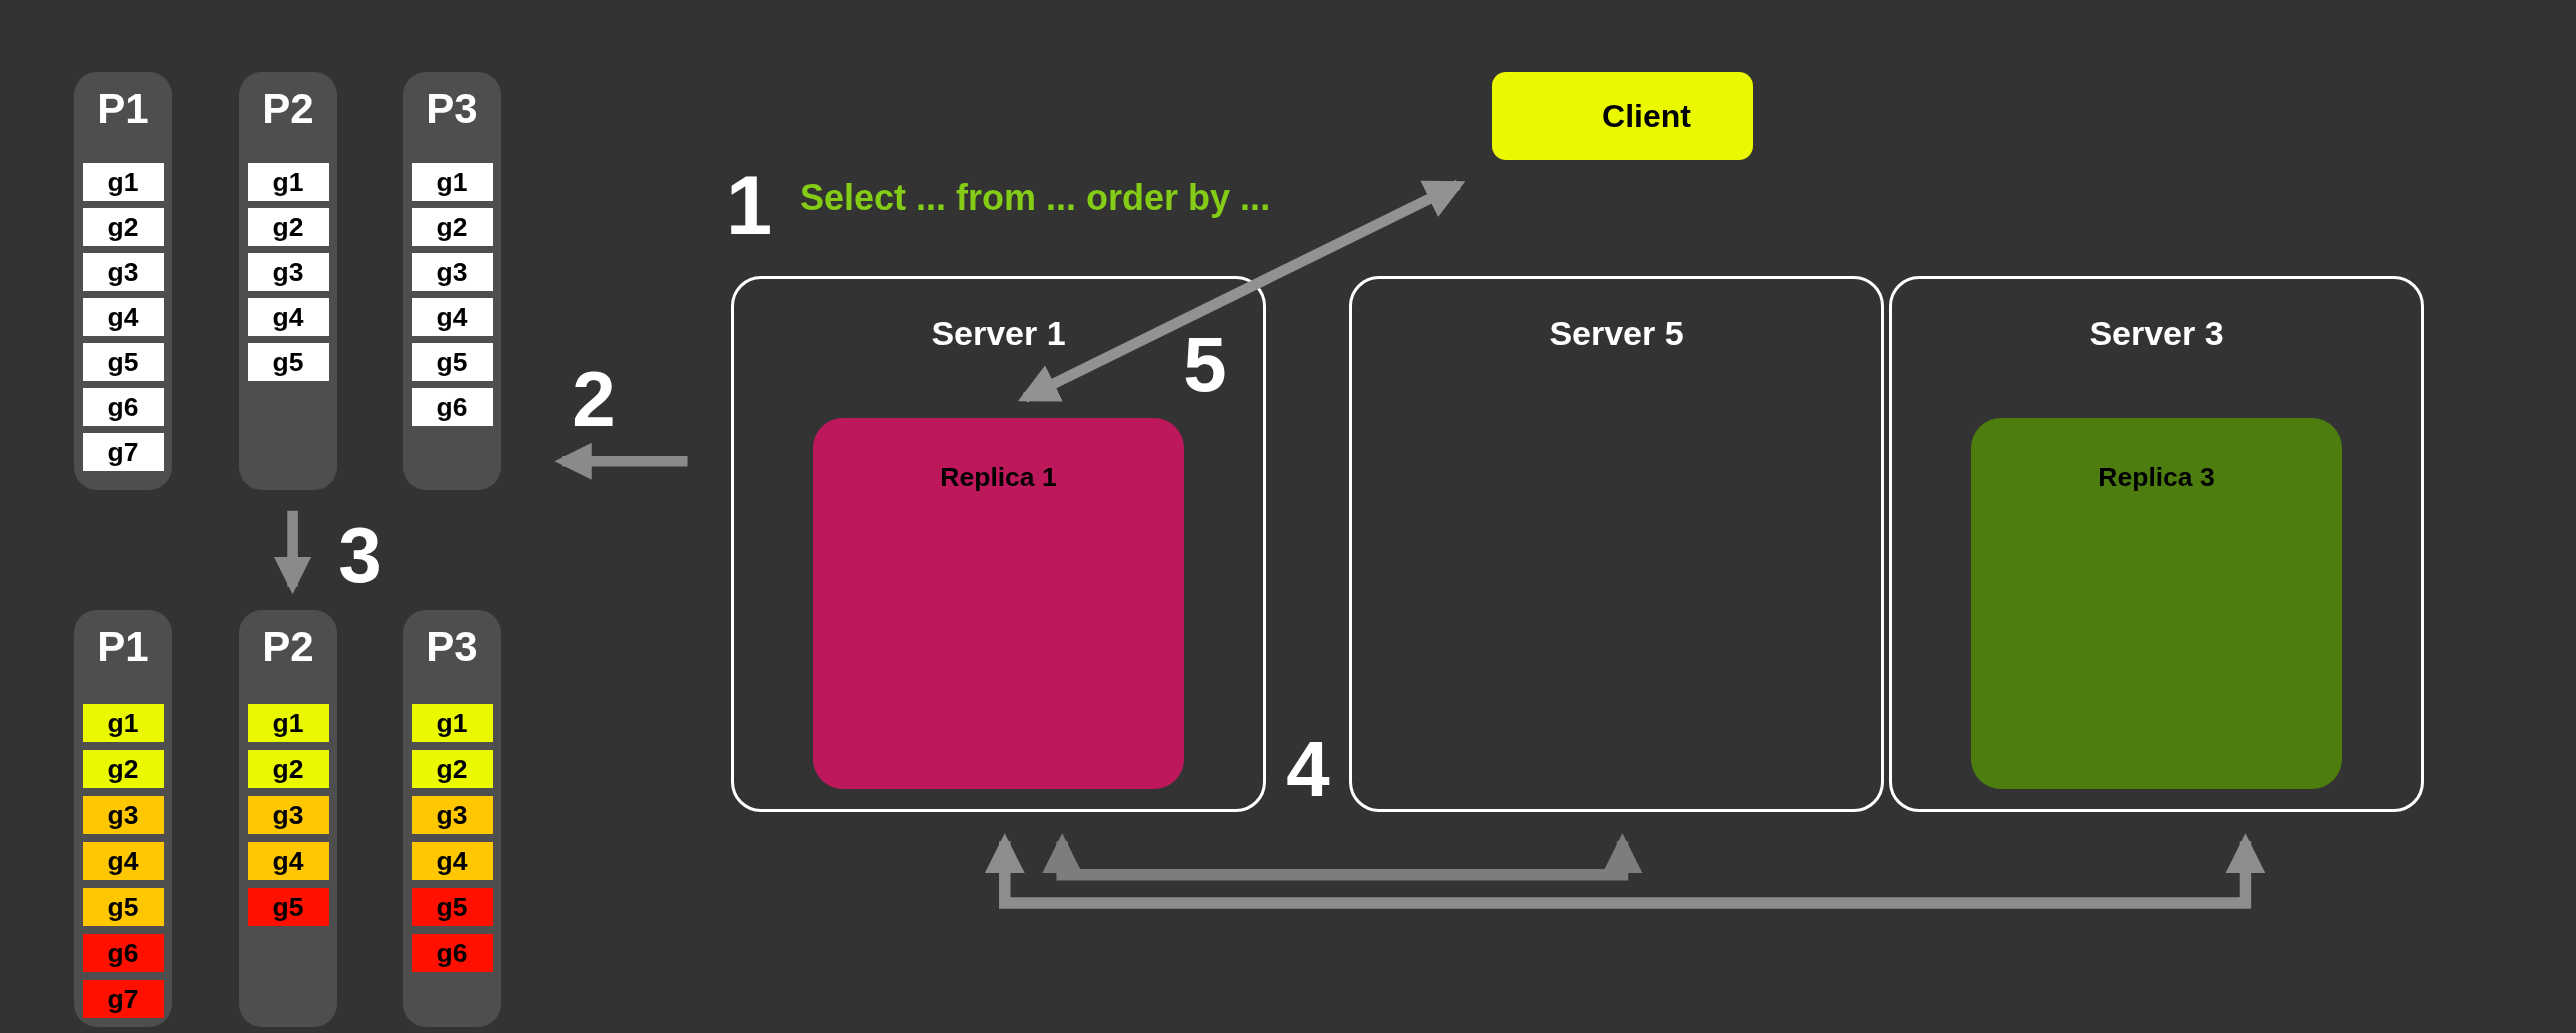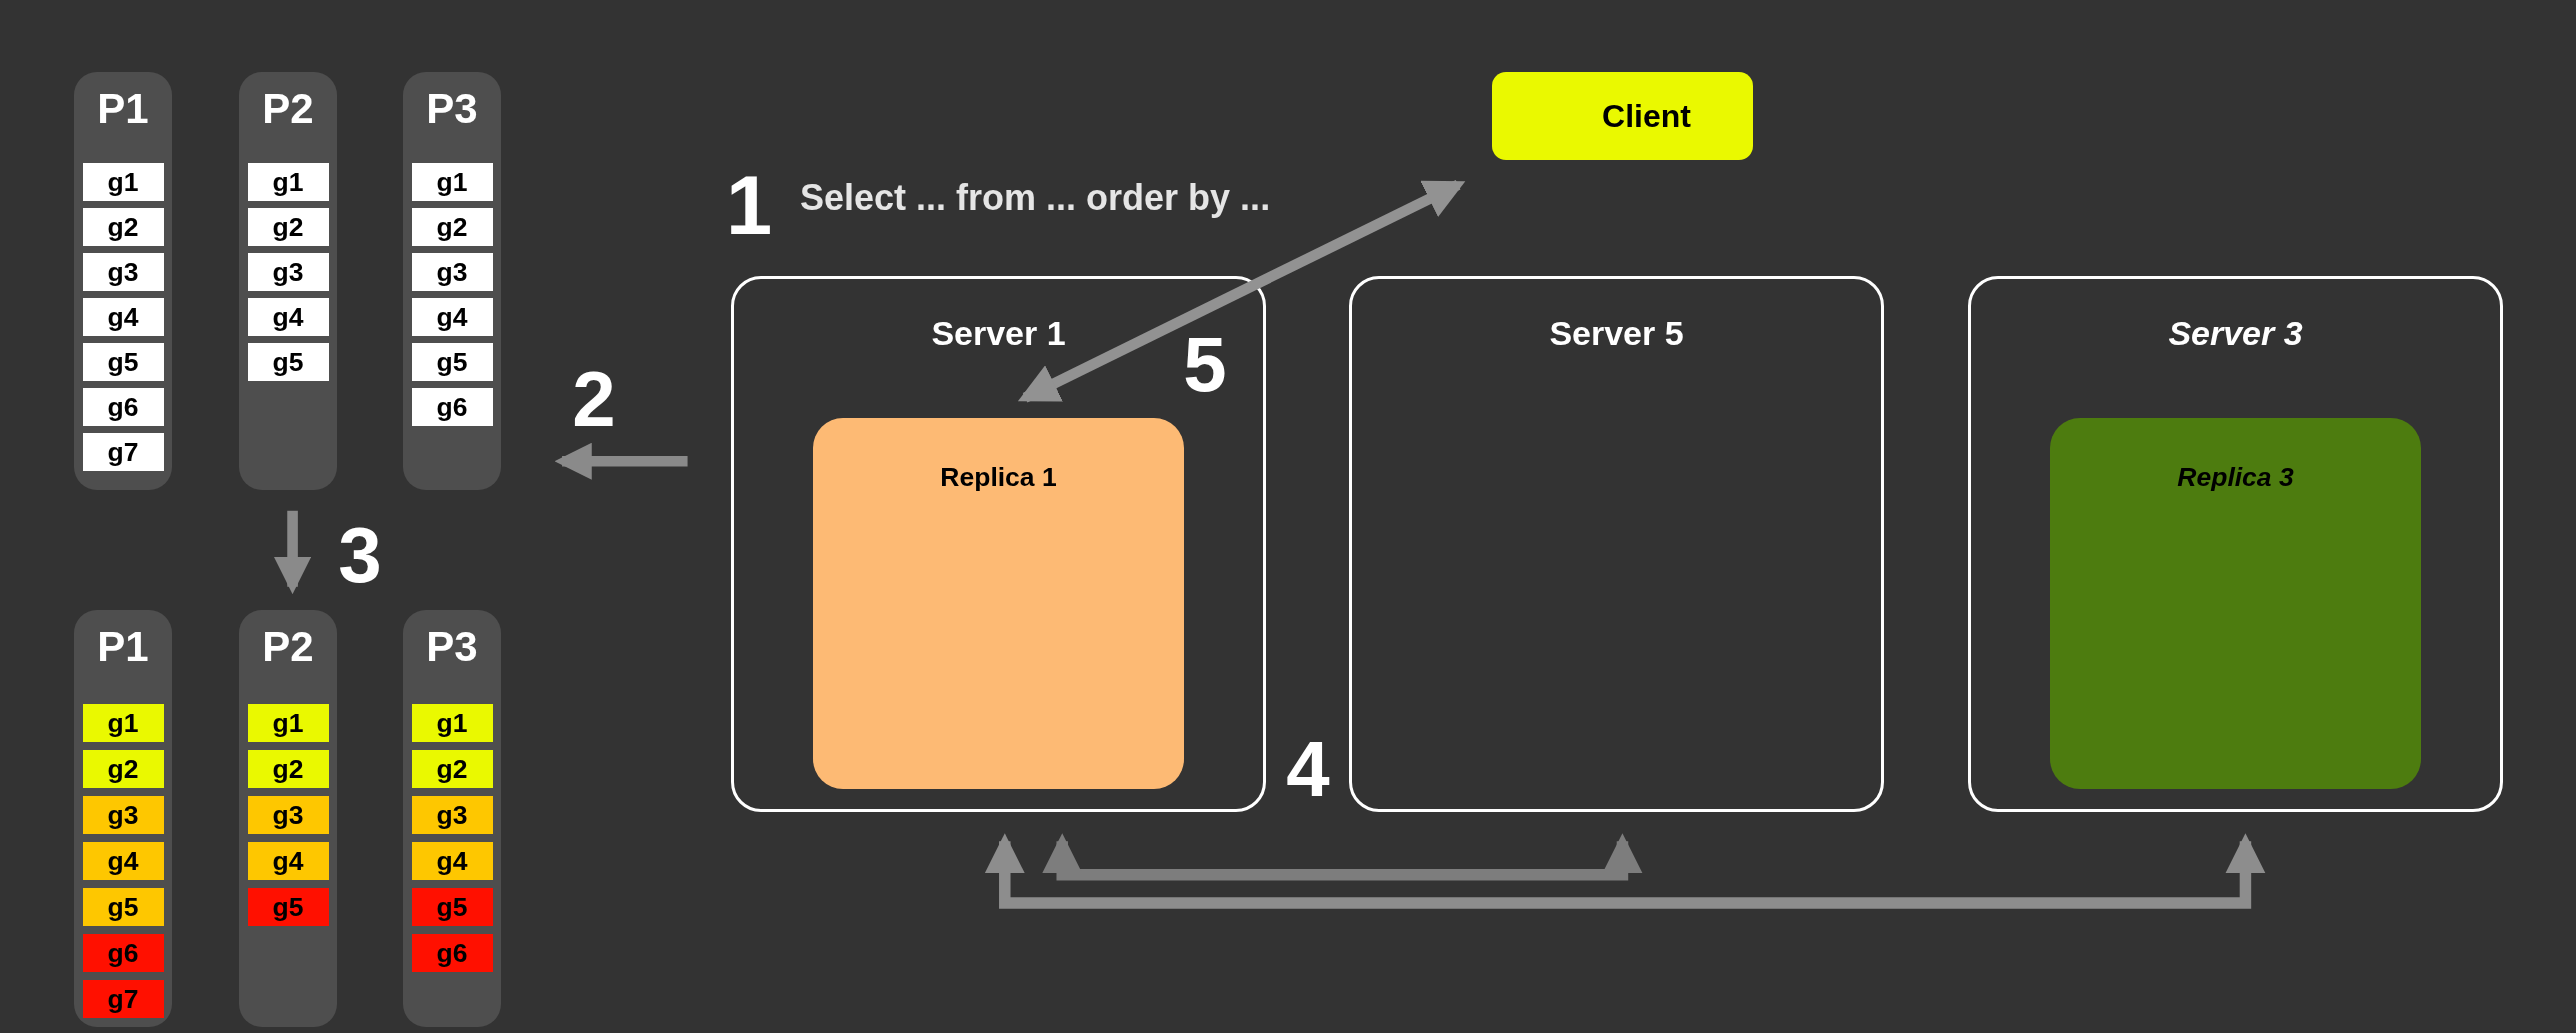--- a/index.html
+++ b/index.html
@@ -116,21 +116,21 @@
   #step-2 { left: 594px; top: 399px; }
   #step-3 { left: 360px; top: 555px; }
   #step-4 { left: 1308px; top: 769px; }
   #step-5 { left: 1205px; top: 364px; }
 
   #query-annotation {
     position: absolute;
     left: 800px;
     top: 198px;
     transform: translateY(-50%);
-    color: #e5e5e5;
+    color: #84cc16;
     font-size: 36px;
     font-weight: 700;
     white-space: nowrap;
   }
 
   
   #arrows-layer {
     position: absolute;
     left: 0;
     top: 0;
@@ -211,28 +211,28 @@
           <div class="group-item" style="background: rgb(254, 199, 0);">g4</div>
           <div class="group-item" style="background: rgb(255, 16, 0);">g5</div>
           <div class="group-item" style="background: rgb(255, 16, 0);">g6</div>
         </div>
       </div>
     </div>
 
   <div id="servers">
       <div class="server-box" style="left: 731px;">
         <div class="server-label">Server 1</div>
-        <div class="replica-box" style="background: #fdba74;">
+        <div class="replica-box" style="background: #be185d;">
           <div class="replica-label">Replica 1</div>
         </div>
       </div>
       <div class="server-box" style="left: 1349px;">
         <div class="server-label">Server 5</div>
       </div>
-      <div class="server-box" style="left: 1968px; font-style: italic;">
+      <div class="server-box" style="left: 1889px;">
         <div class="server-label">Server 3</div>
         <div class="replica-box" style="background: #4d7c0f;">
           <div class="replica-label">Replica 3</div>
         </div>
       </div>
     </div>
 
   <div id="client-box" style="background: rgb(234, 249, 0);">
     <div class="client-label">Client</div>
   </div>

